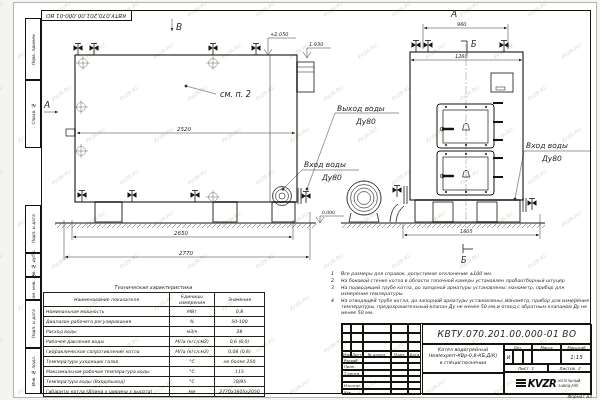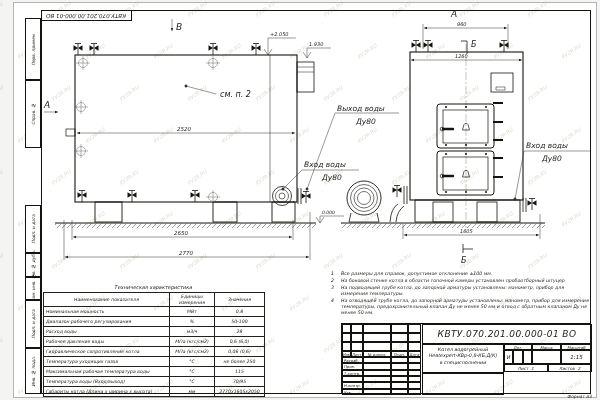--- a/index.html
+++ b/index.html
@@ -545,16 +545,24 @@
   <div class="cell" style="left:190px;top:26px;width:29px;height:14px;"></div>
   <div class="cell" style="left:219px;top:26px;width:31px;height:14px;font-size:5.5px;display:flex;align-items:center;justify-content:center;">1:15</div>
   <div class="cell sheetrow" style="left:162px;top:40px;width:44px;height:8px;">
     <span>Лист</span>
       <span>1</span>
   </div>
   <div class="cell sheetrow" style="left:206px;top:40px;width:44px;height:8px;">
     <span>Листов</span>
       <span>2</span>
   </div>
+  <div class="cell logo">
+    <div class="stripes"></div>
+    <div class="kvzr">KVZR</div>
+    <div class="logosub">
+      <div>КОТЕЛЬНЫЙ</div>
+      <div>ЗАВОД РЭП</div>
+    </div>
+  </div>
   <div class="cell" style="left:80px;top:49px;width:82px;height:22px;"></div>
 </div>
 
 <div class="abs fmt">Формат А3</div>
 
 </body></html>

